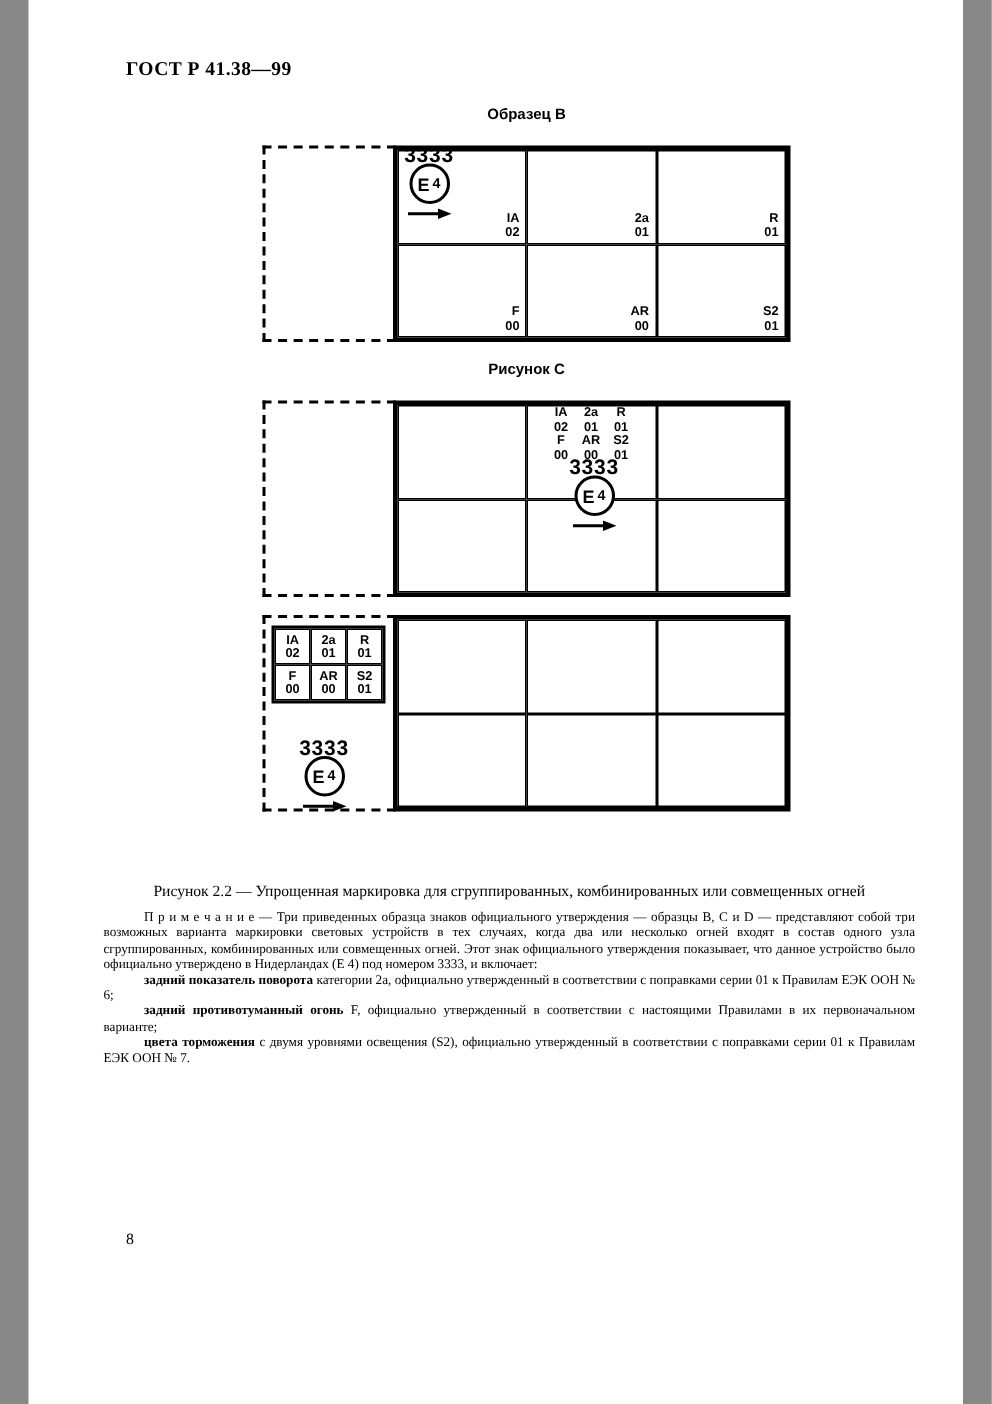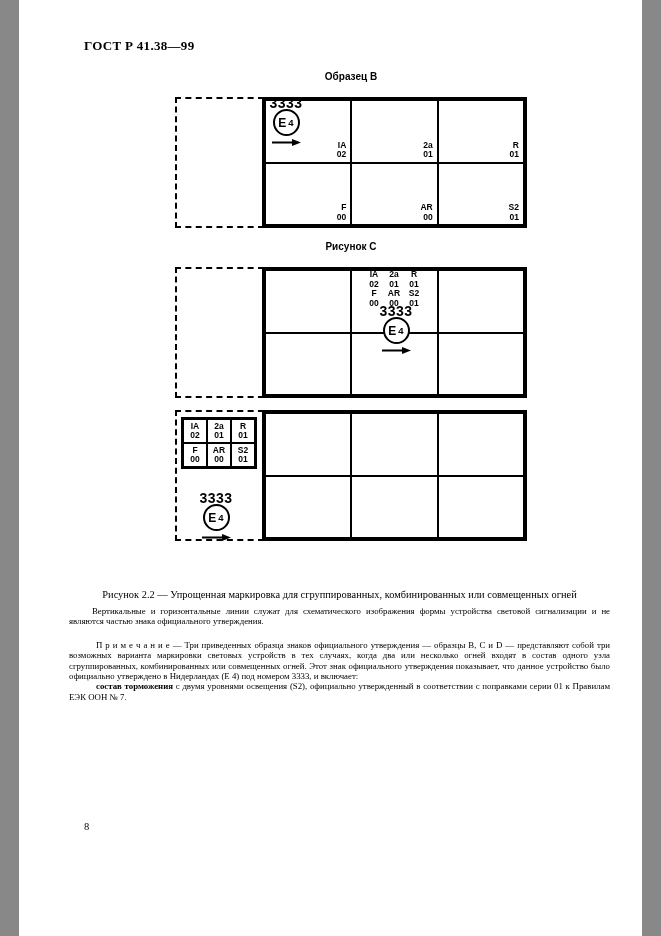--- a/index.html
+++ b/index.html
@@ -233,20 +233,21 @@
         <svg class="arrow-svg" width="30" height="9" viewBox="0 0 30 9">
           <line x1="1" y1="4.5" x2="22" y2="4.5" stroke="#000" stroke-width="2"></line>
           <path d="M30 4.5 L21 1 L21 8 Z" fill="#000"></path>
         </svg>
       </div>
     </div>
   </div>
 
   <div class="textblock">
     <div class="fig-caption">Рисунок 2.2 — Упрощенная маркировка для сгруппированных, комбинированных или совмещенных огней</div>
-    <p class="p-note">Вертикальные и горизонтальные линии служат для схематического изображения формы устройства световой сигнализации и не являются частью знака официального утверждения.</p>
     <p class="p-remark"><span>П р и м е ч а н и е</span><span> — Три приведенных образца знаков официального утверждения — образцы B, C и D — представляют собой три возможных варианта маркировки световых устройств в тех случаях, когда два или несколько огней входят в состав одного узла сгруппированных, комбинированных или совмещенных огней. Этот знак официального утверждения показывает, что данное устройство было официально утверждено в Нидерландах (E 4) под номером 3333, и включает:</span></p>
-    <p class="p-item"><b>состав торможения</b><span> с двумя уровнями освещения (S2), официально утвержденный в соответствии с поправками серии 01 к Правилам ЕЭК ООН № 7.</span></p>
+    <p class="p-item"><b>задний показатель поворота</b><span> категории 2a, официально утвержденный в соответствии с поправками серии 01 к Правилам ЕЭК ООН № 6;</span></p>
+    <p class="p-item"><b>задний противотуманный огонь</b><span> F, официально утвержденный в соответствии с настоящими Правилами в их первоначальном варианте;</span></p>
+    <p class="p-item"><b>цвета торможения</b><span> с двумя уровнями освещения (S2), официально утвержденный в соответствии с поправками серии 01 к Правилам ЕЭК ООН № 7.</span></p>
   </div>
 
   <div class="page-number">8</div>
 
 </div>
 
 </body></html>

